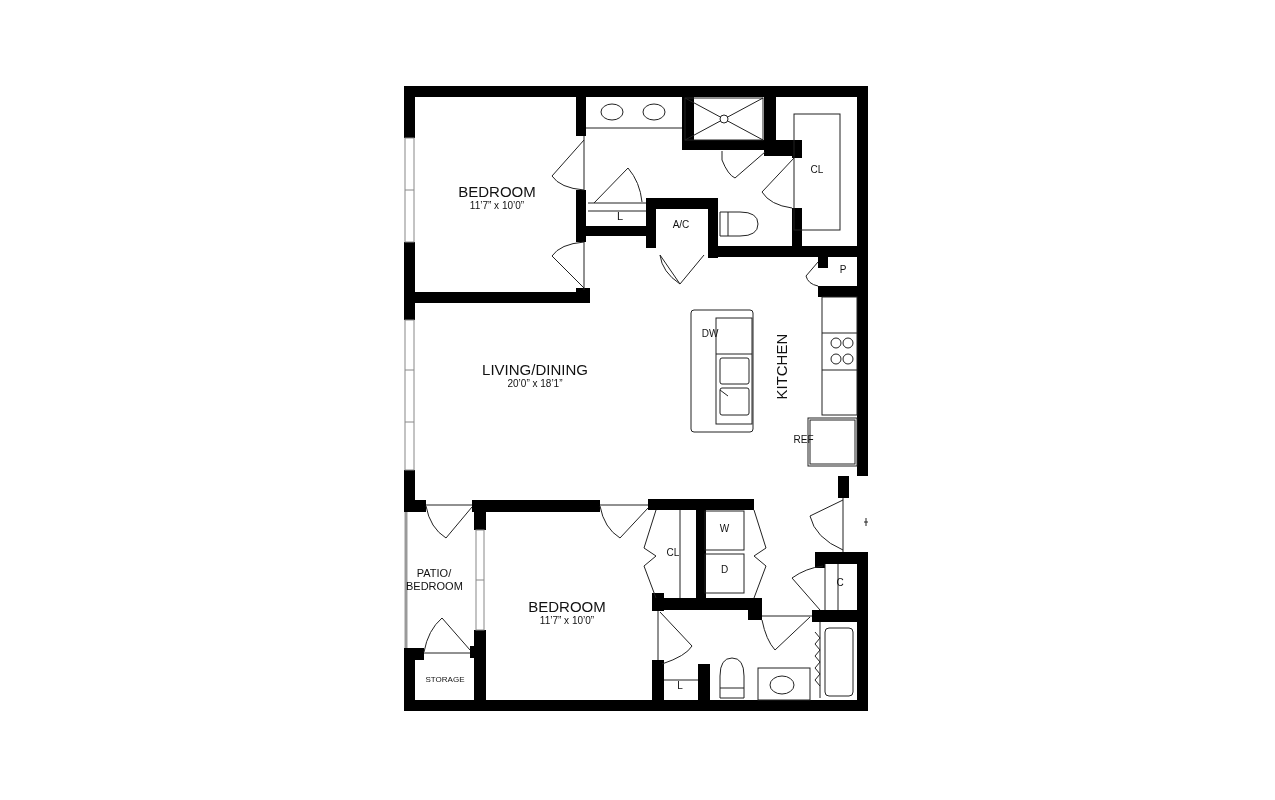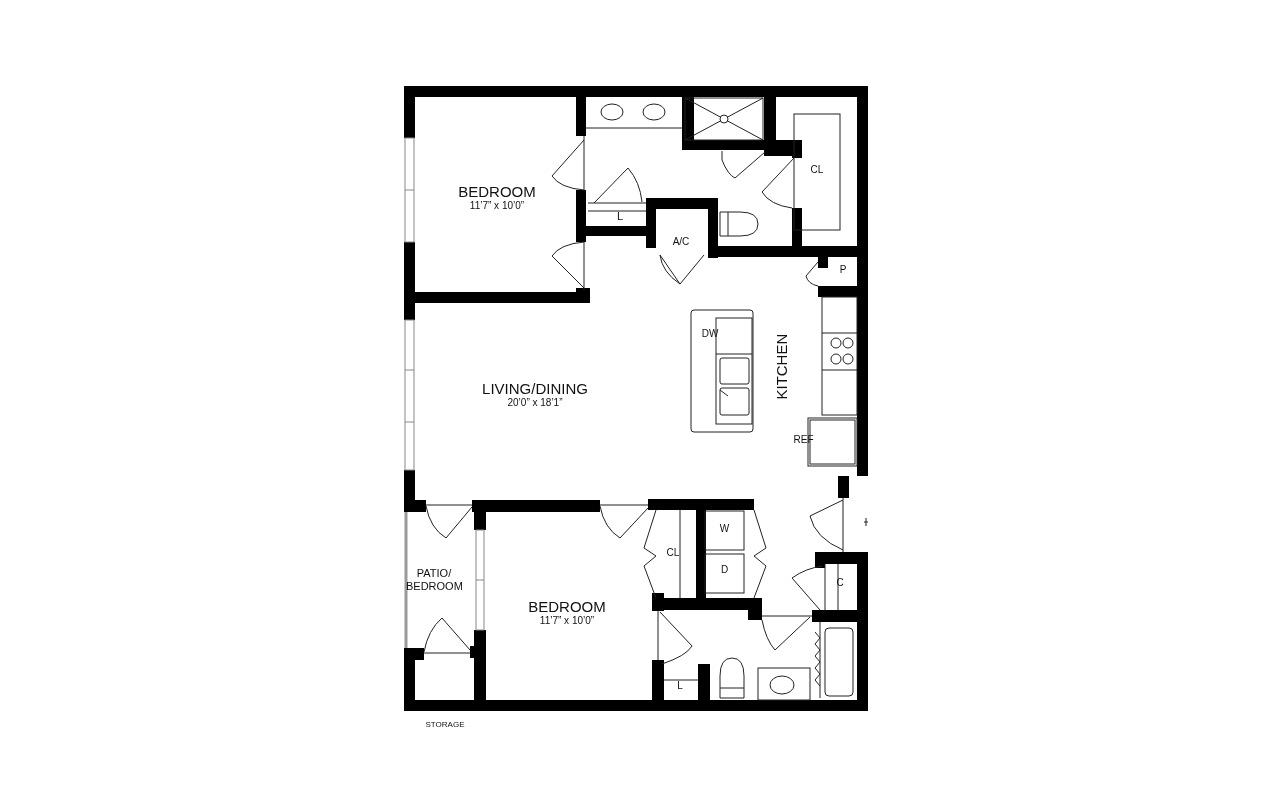--- a/index.html
+++ b/index.html
@@ -181,41 +181,41 @@
 
     <path d="M864 522 l4 0 M866 518 l0 8"></path>
   </g>
 </svg>
 
 <div class="lbl room-name" style="left:430px;top:183px;width:134px;">
   <div>BEDROOM</div>
   <div class="room-dim">11’7” x 10’0”</div>
 </div>
 
-<div class="lbl room-name" style="left:455px;top:380px;width:160px;">
+<div class="lbl room-name" style="left:455px;top:361px;width:160px;">
   <div>LIVING/DINING</div>
   <div class="room-dim">20’0” x 18’1”</div>
 </div>
 
 <div class="lbl room-name vert" style="left:742px;top:358px;width:80px;">KITCHEN</div>
 
 <div class="lbl room-name" style="left:500px;top:598px;width:134px;">
   <div>BEDROOM</div>
   <div class="room-dim">11’7” x 10’0”</div>
 </div>
 
 <div class="lbl small" style="left:406px;top:567px;width:56px;">
   <div>PATIO/</div>
   <div>BEDROOM</div>
 </div>
 
-<div class="lbl tiny" style="left:414px;top:675px;width:62px;margin-top:45px;">STORAGE</div>
+<div class="lbl tiny" style="left:414px;top:675px;width:62px;">STORAGE</div>
 
 <div class="lbl fixture" style="left:800px;top:164px;width:34px;">CL</div>
-<div class="lbl fixture" style="left:656px;top:236px;width:50px;">A/C</div>
+<div class="lbl fixture" style="left:656px;top:219px;width:50px;">A/C</div>
 <div class="lbl fixture" style="left:830px;top:264px;width:26px;">P</div>
 <div class="lbl fixture" style="left:692px;top:328px;width:36px;">DW</div>
 <div class="lbl fixture" style="left:781px;top:434px;width:45px;">REF</div>
 <div class="lbl fixture" style="left:656px;top:547px;width:34px;">CL</div>
 <div class="lbl fixture" style="left:705px;top:523px;width:39px;">W</div>
 <div class="lbl fixture" style="left:705px;top:564px;width:39px;">D</div>
 <div class="lbl fixture" style="left:826px;top:577px;width:28px;">C</div>
 <div class="lbl small" style="left:610px;top:210px;width:20px;">L</div>
 <div class="lbl fixture" style="left:668px;top:680px;width:24px;">L</div>
 

